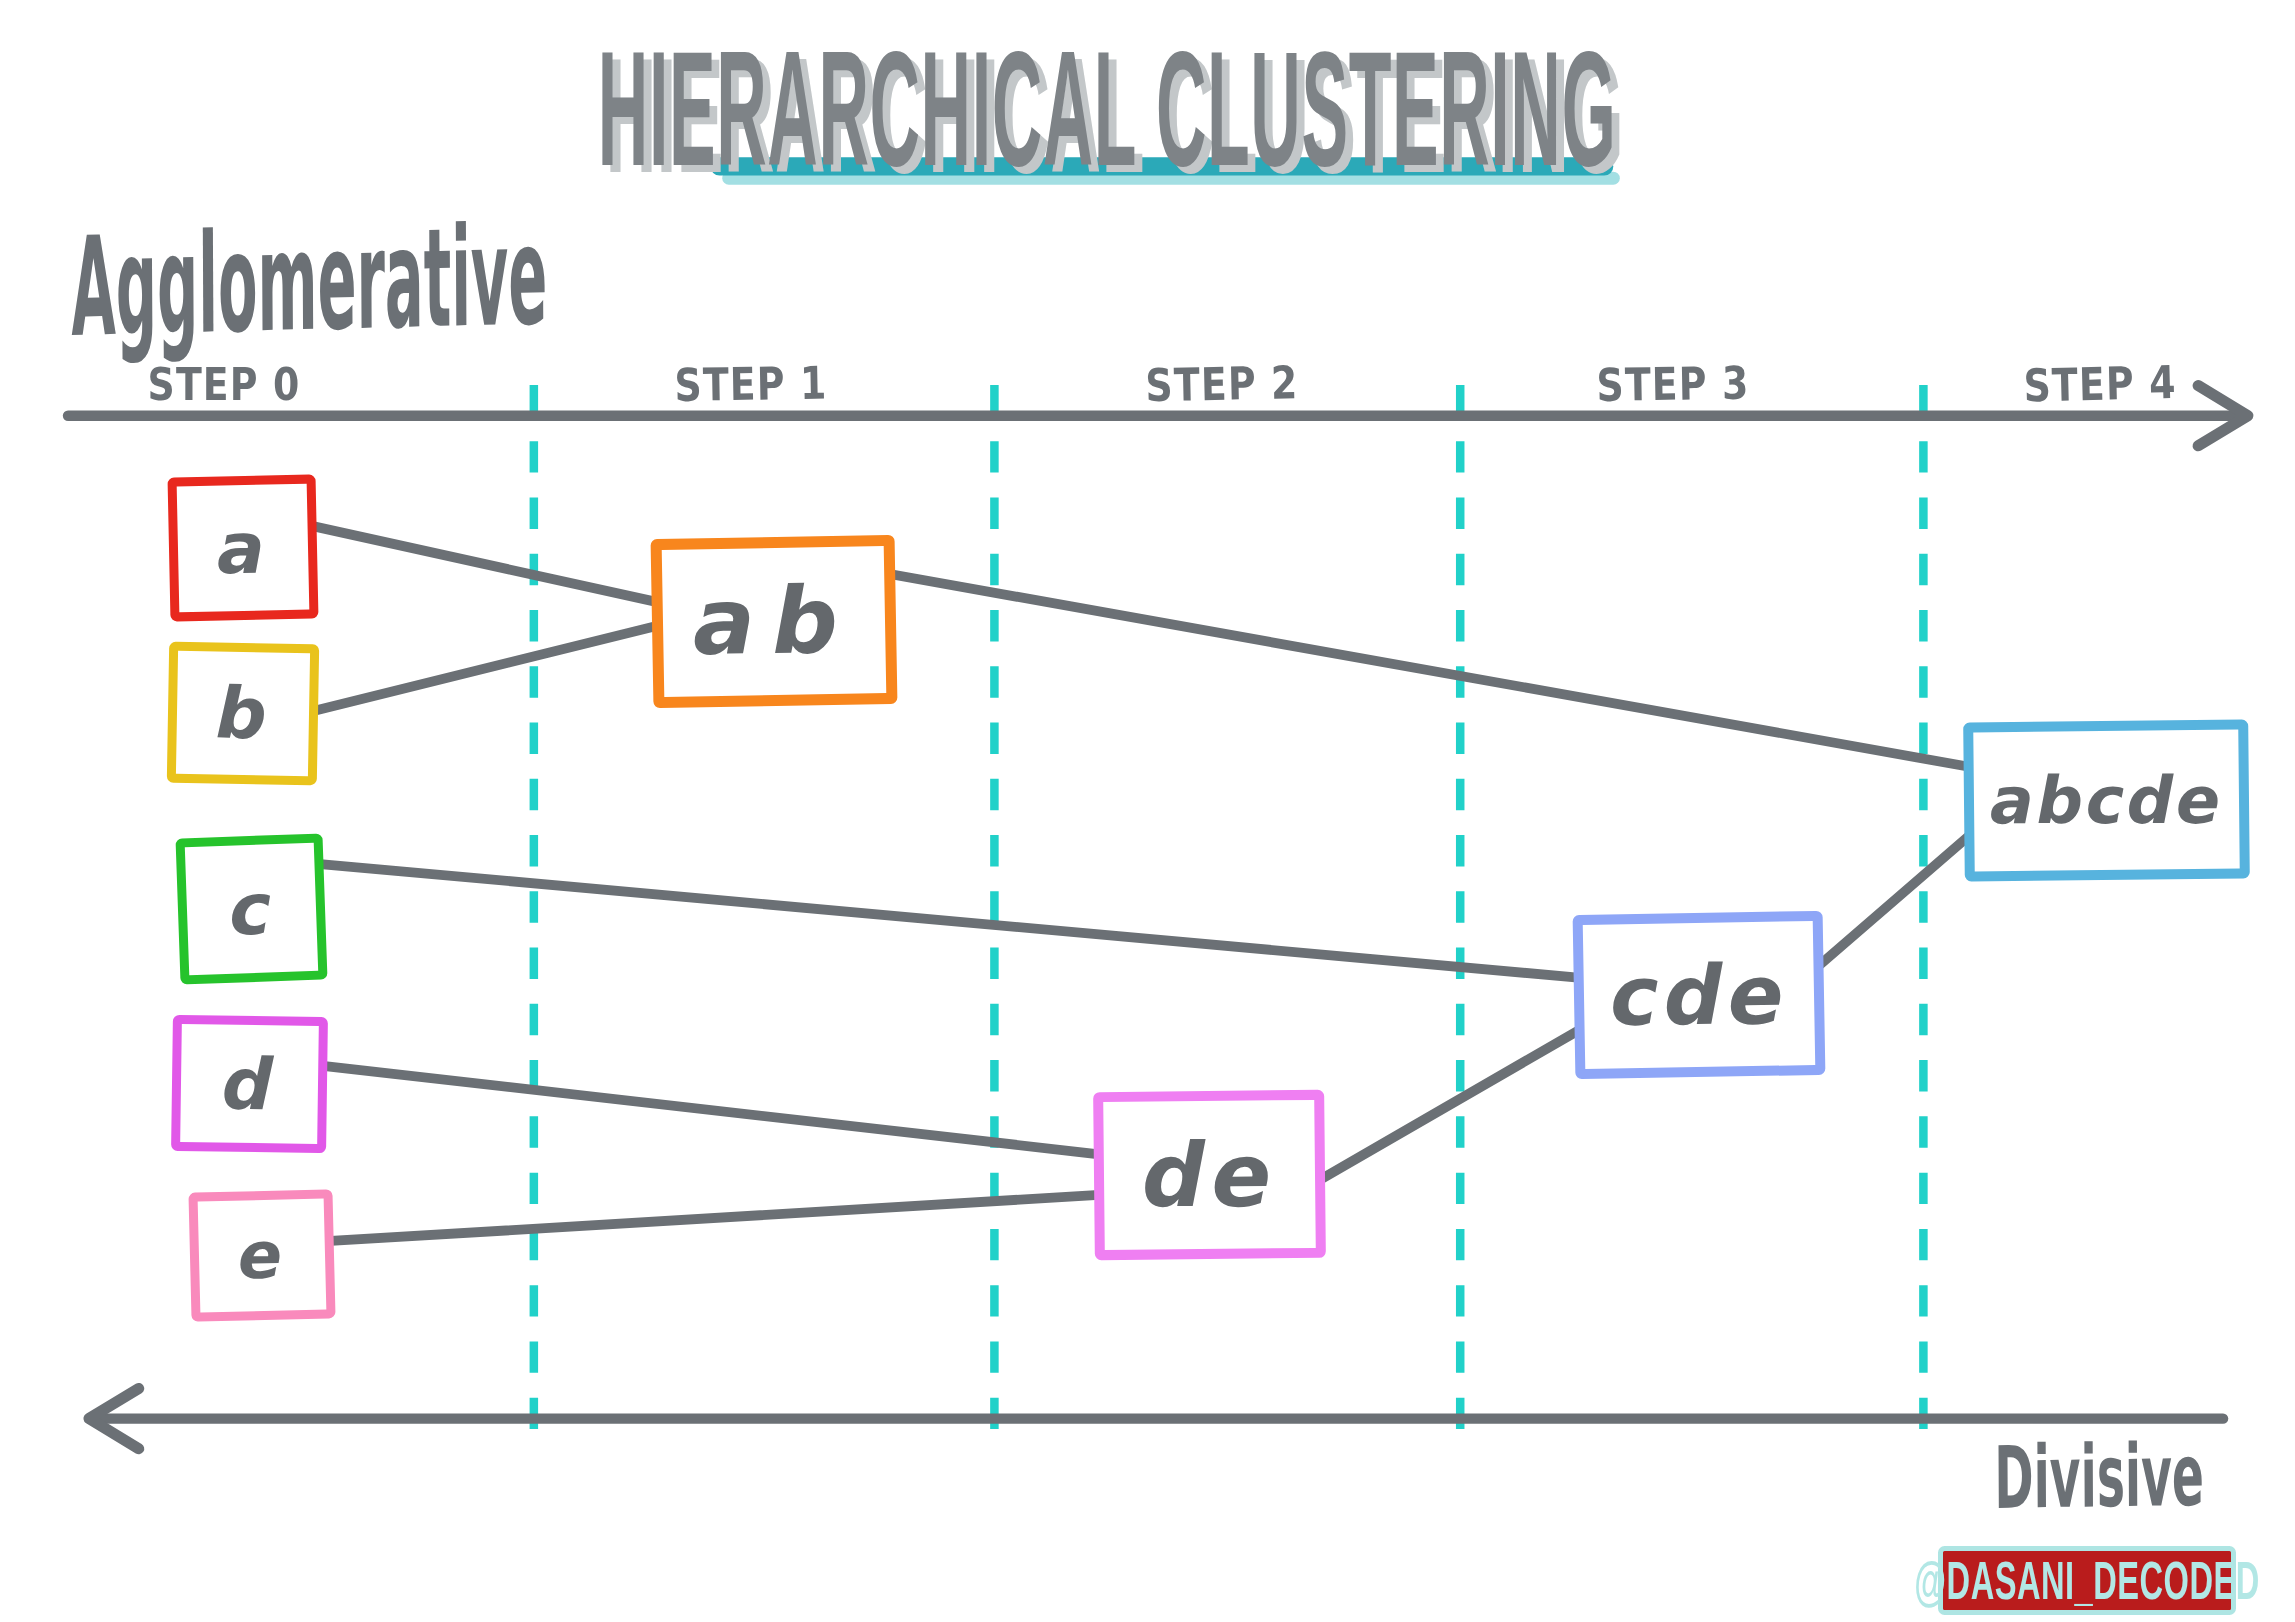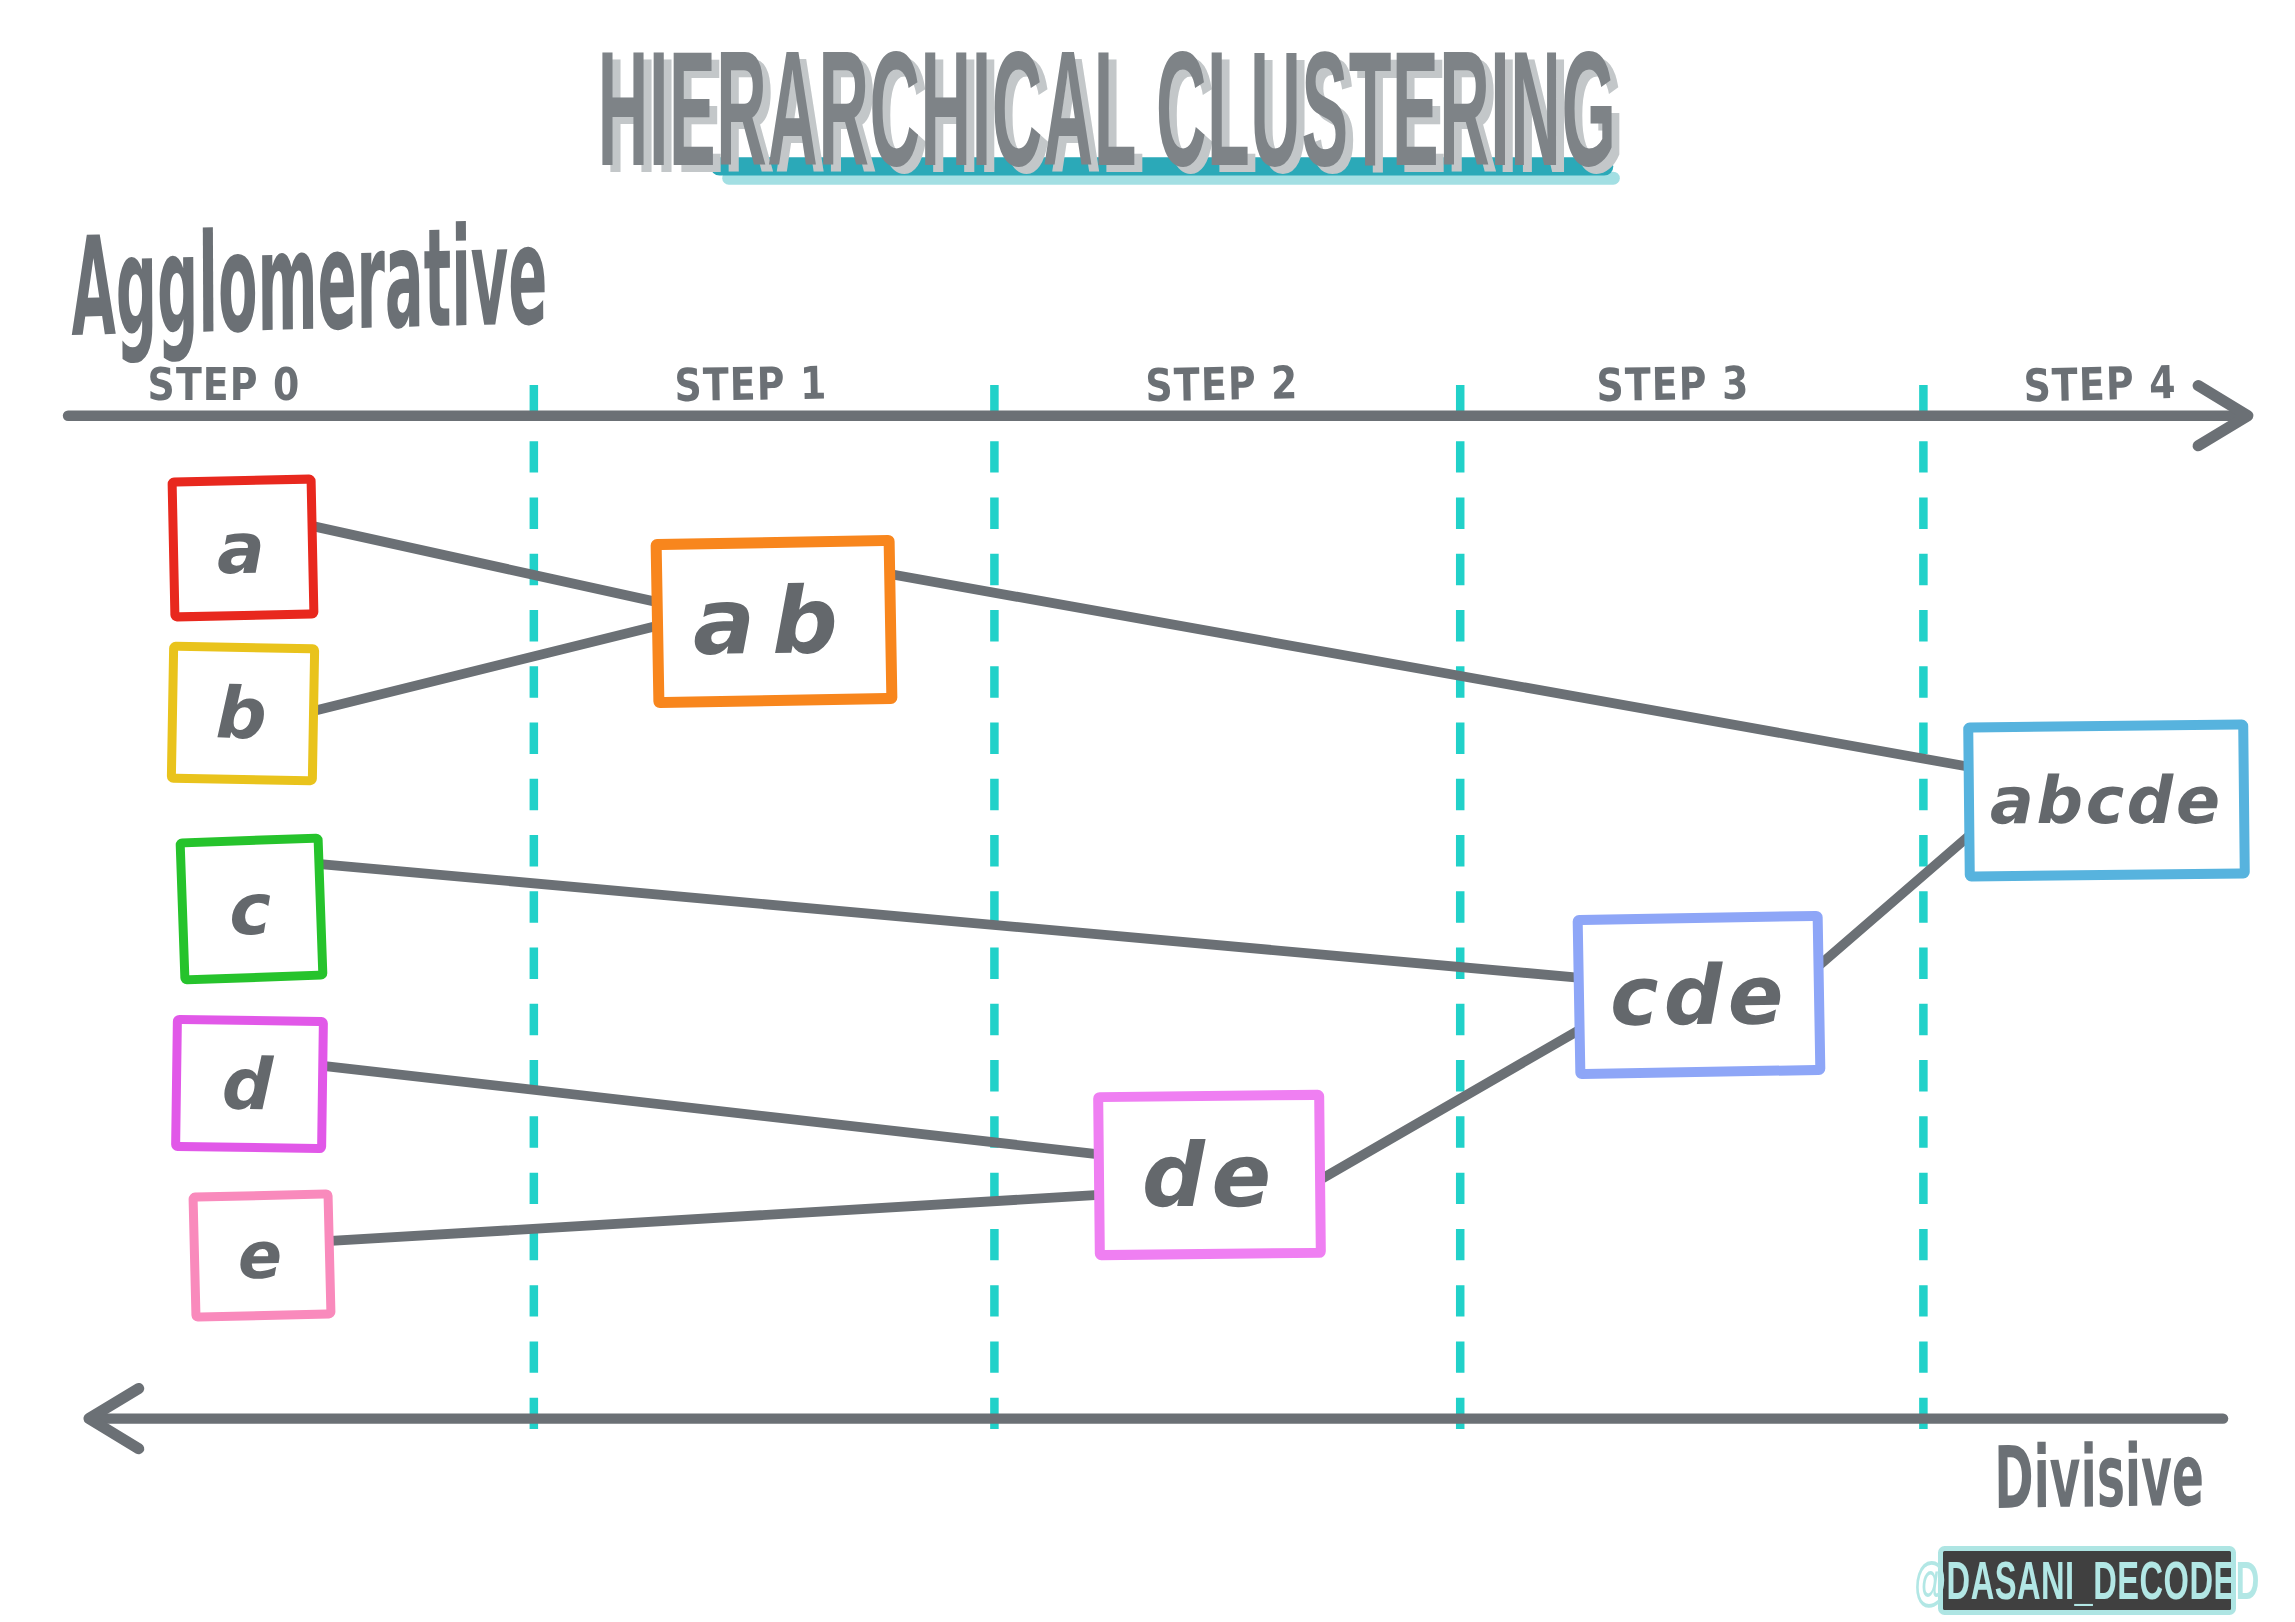--- a/index.html
+++ b/index.html
@@ -42,21 +42,21 @@
     position:absolute;z-index:2;background:#ffffff;border-style:solid;
     border-radius:6.5px;display:flex;align-items:center;justify-content:center;
   }
   .node-label{
     font-family:"DejaVu Sans",sans-serif;font-style:italic;font-weight:bold;
     color:#64686c;letter-spacing:3.9px;transform:rotate(0.5deg);
   }
   .watermark{
     position:absolute;left:1938px;top:1546px;width:298px;height:69px;z-index:3;
     border:5.9px solid #aee5e3;border-radius:6.5px;box-sizing:border-box;
-    display:flex;align-items:center;justify-content:center;background:#404040;
+    display:flex;align-items:center;justify-content:center;background:#b91c1c;
   }
   .watermark-text{
     font-family:"Liberation Sans",sans-serif;font-size:48px;font-weight:bold;
     color:#b2e7e5;white-space:nowrap;letter-spacing:0.7px;
     transform:scale(0.68,1.1);transform-origin:center;
   }
 </style>
 </head>
 <body>
 

